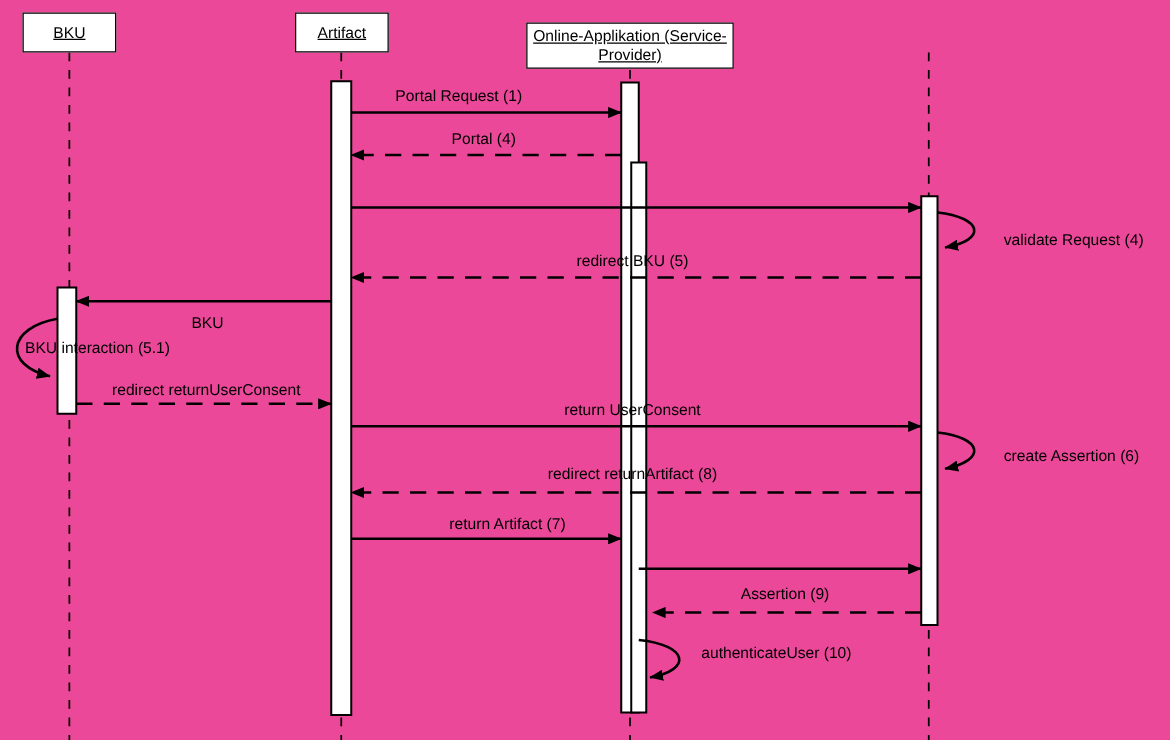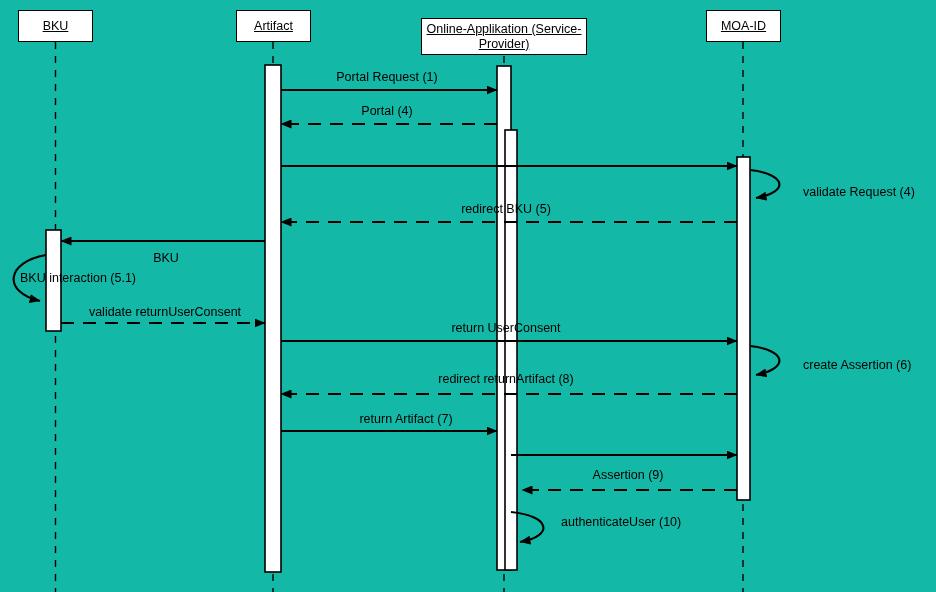--- a/index.html
+++ b/index.html
@@ -1,17 +1,17 @@
 <!DOCTYPE html>
 <html><head>
 <meta charset="utf-8">
 <style>
   html,body{margin:0;padding:0;background:#ffffff;}
   body{font-family:"Liberation Sans","DejaVu Sans",sans-serif;}
-  #canvas{position:relative;width:936px;height:592px;background:#14b8a6;overflow:hidden;}
+  #canvas{position:relative;width:936px;height:592px;background:#ec4899;overflow:hidden;}
   svg#diagram{position:absolute;left:0;top:0;width:936px;height:592px;}
   .lifeline-box{
     position:absolute;border:1.6px solid #000;background:#fff;
     display:flex;align-items:center;justify-content:center;text-align:center;
     box-sizing:border-box;
   }
   .lifeline-box span{
     font-size:12.5px;color:#000;text-decoration:underline;line-height:15px;
     padding:0 4px;
   }
@@ -90,38 +90,35 @@
   </div>
 
   <div class="lifeline-box" style="left:236px;top:10px;width:75px;height:32px;">
     <span>Artifact</span>
   </div>
 
   <div class="lifeline-box" style="left:421px;top:18px;width:166px;height:37px;">
     <span>Online-Applikation (Service-Provider)</span>
   </div>
 
-  <div class="lifeline-box" style="left:706px;top:10px;width:75px;height:32px;">
-    <span>MOA-ID</span>
-  </div>
 
-  <div class="msg-label center" style="left:387px;top:70px;text-align:center;">Portal Request (1)</div>
+  <div class="msg-label center" style="left:367px;top:70px;text-align:center;">Portal Request (1)</div>
 
   <div class="msg-label center" style="left:387px;top:104px;">Portal (4)</div>
 
 
   <div class="msg-label" style="left:803px;top:185px;text-align:right;">validate Request (4)</div>
 
   <div class="msg-label center" style="left:506px;top:202px;">redirect BKU (5)</div>
 
   <div class="msg-label center" style="left:166px;top:251px;">BKU</div>
 
   <div class="msg-label center" style="left:78px;top:271px;">BKU interaction (5.1)</div>
 
-  <div class="msg-label center" style="left:165px;top:305px;">validate returnUserConsent</div>
+  <div class="msg-label center" style="left:165px;top:305px;">redirect returnUserConsent</div>
 
   <div class="msg-label center" style="left:506px;top:321px;">return UserConsent</div>
 
   <div class="msg-label" style="left:803px;top:358px;">create Assertion (6)</div>
 
   <div class="msg-label center" style="left:506px;top:372px;">redirect returnArtifact (8)</div>
 
   <div class="msg-label center" style="left:386px;top:412px;margin-left:20px;">return Artifact (7)</div>
 
 

